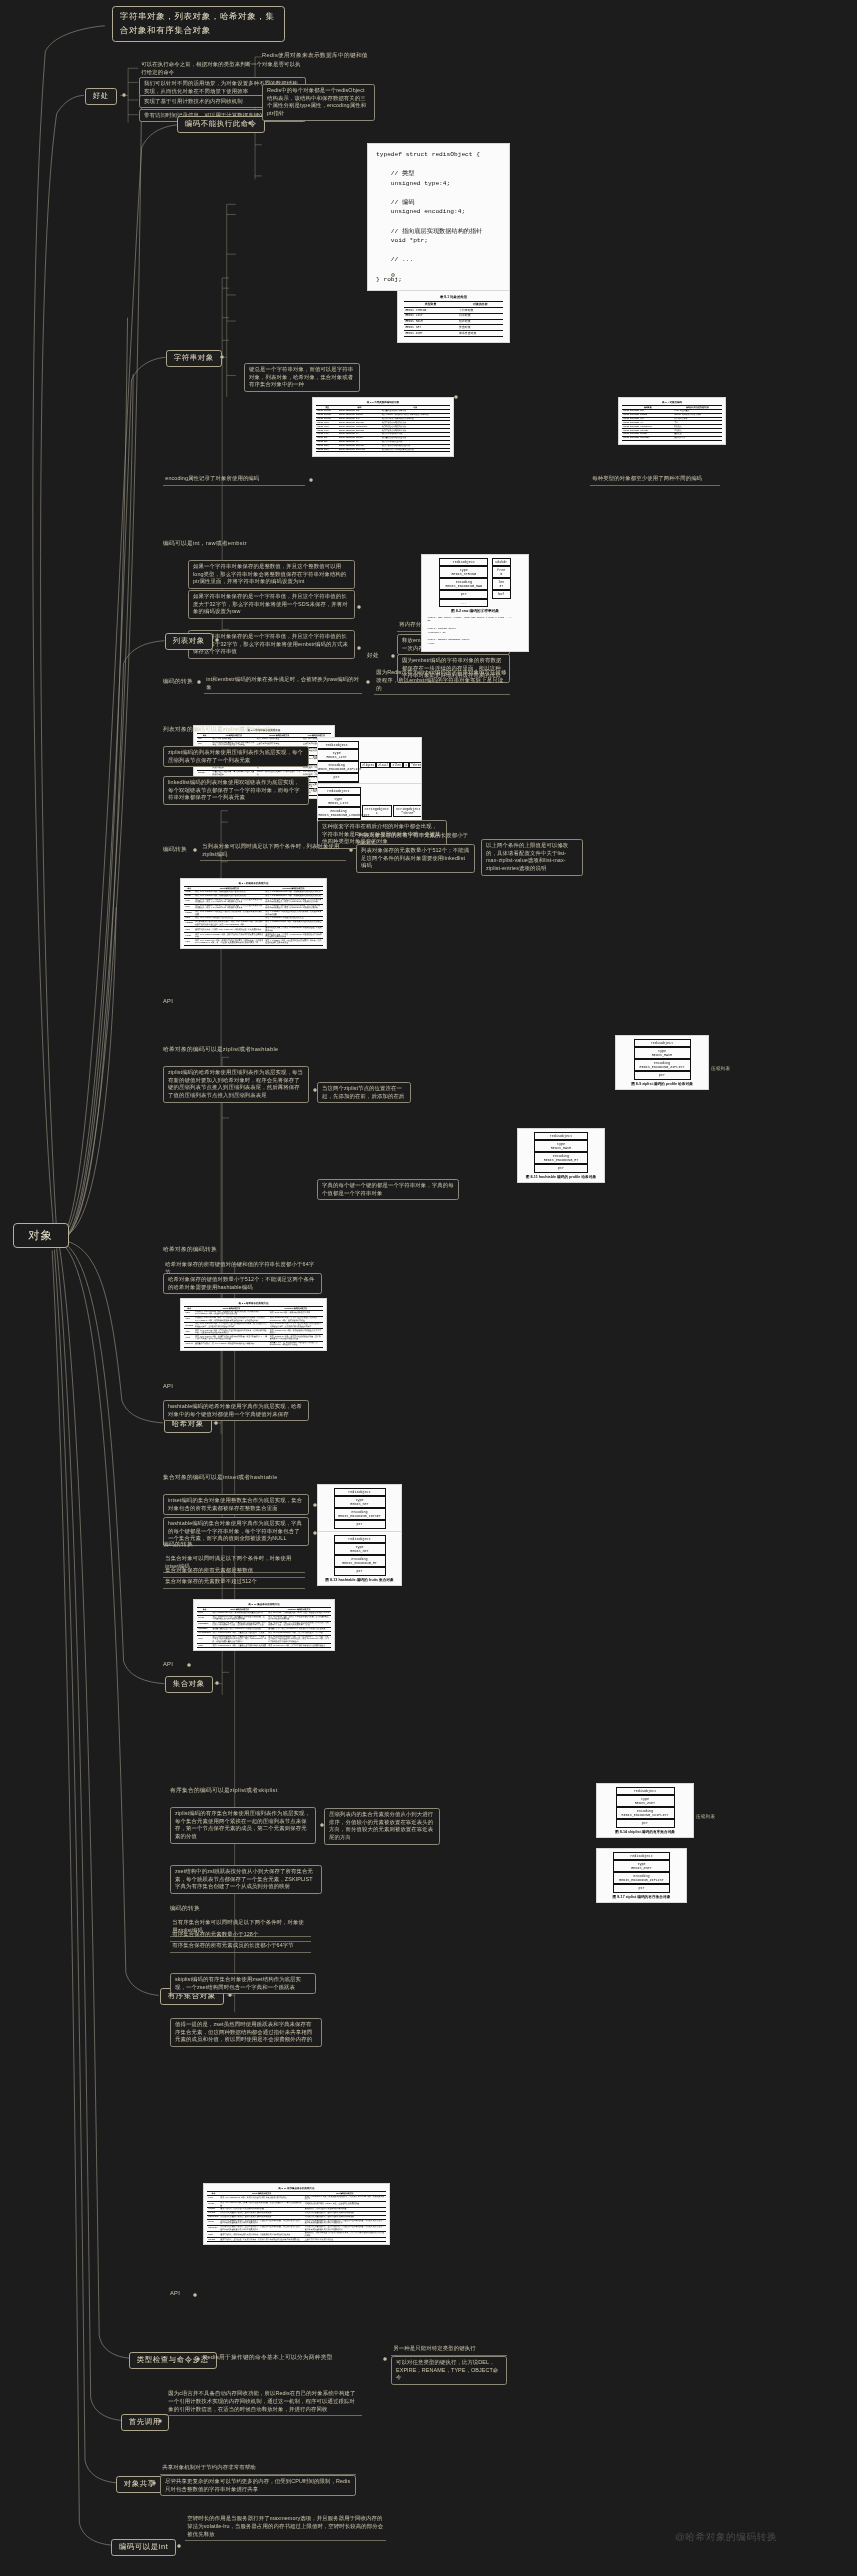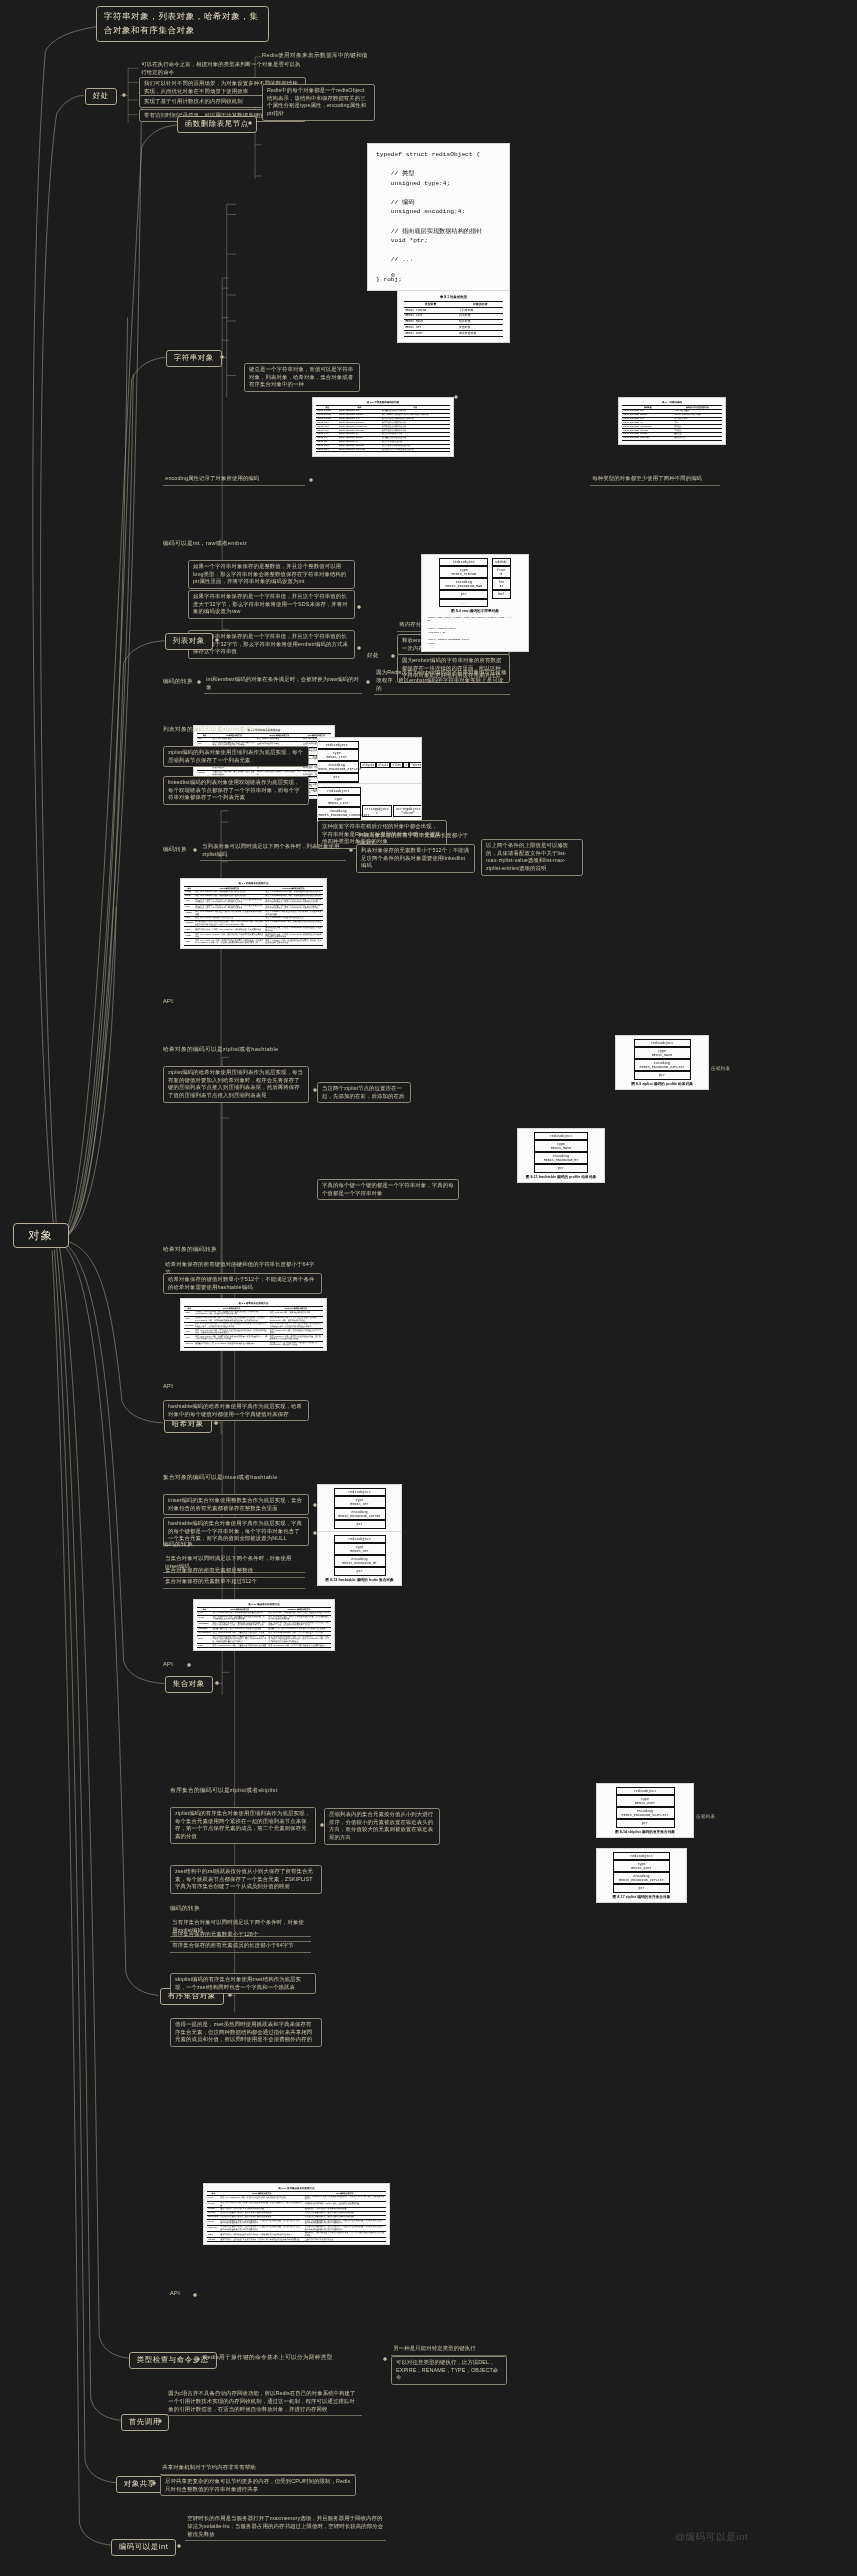--- a/index.html
+++ b/index.html
@@ -184,31 +184,31 @@
       <path d="M414 2230 L426 2230"></path>
       <path d="M414 2258 L426 2258"></path>
       <path d="M414 2320 L426 2320"></path>
       <path d="M414 2380 L426 2380"></path>
       <path d="M414 3500 L426 3500"></path>
     </g>
   </svg>
 
   <div class="node root" style="left:12.5px; top:1223px;">对象</div>
 
-  <div class="node title-top" style="left:96px; top:5.7px; width:173px;">字符串对象，列表对象，哈希对象，集合对象和有序集合对象</div>
+  <div class="node title-top" style="left:112px; top:5.7px; width:173px;">字符串对象，列表对象，哈希对象，集合对象和有序集合对象</div>
 
   <div class="node branch" style="left:85px; top:88px;">好处</div>
   <div class="dot" style="left:122px; top:93px;"></div>
 
   <div class="node plain" style="left:139px; top:60px; width:167px;">可以在执行命令之前，根据对象的类型来判断一个对象是否可以执行给定的命令</div>
   <div class="node leafbox" style="left:139px; top:77px; width:167px;">我们可以针对不同的适用场景，为对象设置多种不同的数据结构实现，从而优化对象在不同场景下使用效率</div>
   <div class="node leafbox" style="left:139px; top:95px; width:167px;">实现了基于引用计数技术的内存回收机制</div>
   <div class="node leafbox" style="left:139px; top:109px; width:167px;">带有访问时间记录信息，可以用于计算数据库键的空转时长</div>
 
-  <div class="node branch" style="left:177px; top:116px;">函数删除表尾节点</div>
+  <div class="node branch" style="left:177px; top:116px;">编码不能执行此命令</div>
   <div class="dot" style="left:248px; top:121px;"></div>
 
   <div class="node smalllabel" style="left:262px; top:52px;">Redis使用对象来表示数据库中的键和值</div>
   <div class="node leafbox" style="left:262px; top:84px; width:113px;">Redis中的每个对象都是一个redisObject结构表示，该结构中和保存数据有关的三个属性分别是type属性，encoding属性和ptr指针</div>
 
   <div class="node fig" style="left:367px; top:143px; width:143px;">
     <div class="code">typedef struct redisObject {
 
     // 类型
     unsigned type:4;
@@ -916,16 +916,16 @@
 
   <div class="node branch" style="left:116px; top:2476px;">对象共享</div>
   <div class="dot" style="left:152px; top:2481px;"></div>
   <div class="node plain" style="left:160px; top:2463px; width:196px;">共享对象机制对于节约内存非常有帮助</div>
   <div class="node leafbox" style="left:160px; top:2475px; width:196px;">尽管共享更复杂的对象可以节约更多的内存，但受到CPU时间的限制，Redis只对包含整数值的字符串对象进行共享</div>
 
   <div class="node branch" style="left:111px; top:2539px;">编码可以是int</div>
   <div class="dot" style="left:177px; top:2544px;"></div>
   <div class="node plain" style="left:185px; top:2514px; width:201px;">空转时长的作用是当服务器打开了maxmemory选项，并且服务器用于回收内存的算法为volatile-lru，当服务器占用的内存书超过上限值时，空转时长较高的部分会被优先释放</div>
 
-  <div class="watermark" style="left:675px; top:2531px;">@编码可以是int</div>
+  <div class="watermark" style="left:675px; top:2531px;">@哈希对象的编码转换</div>
 
 </div>
 
 
 </body></html>

